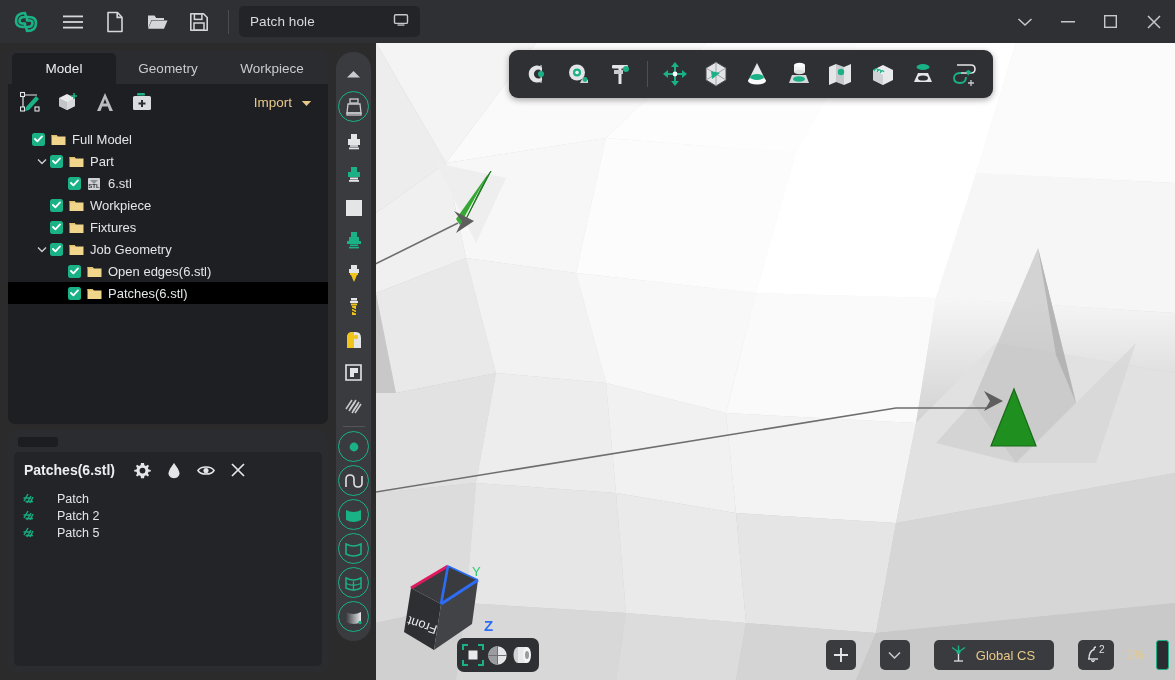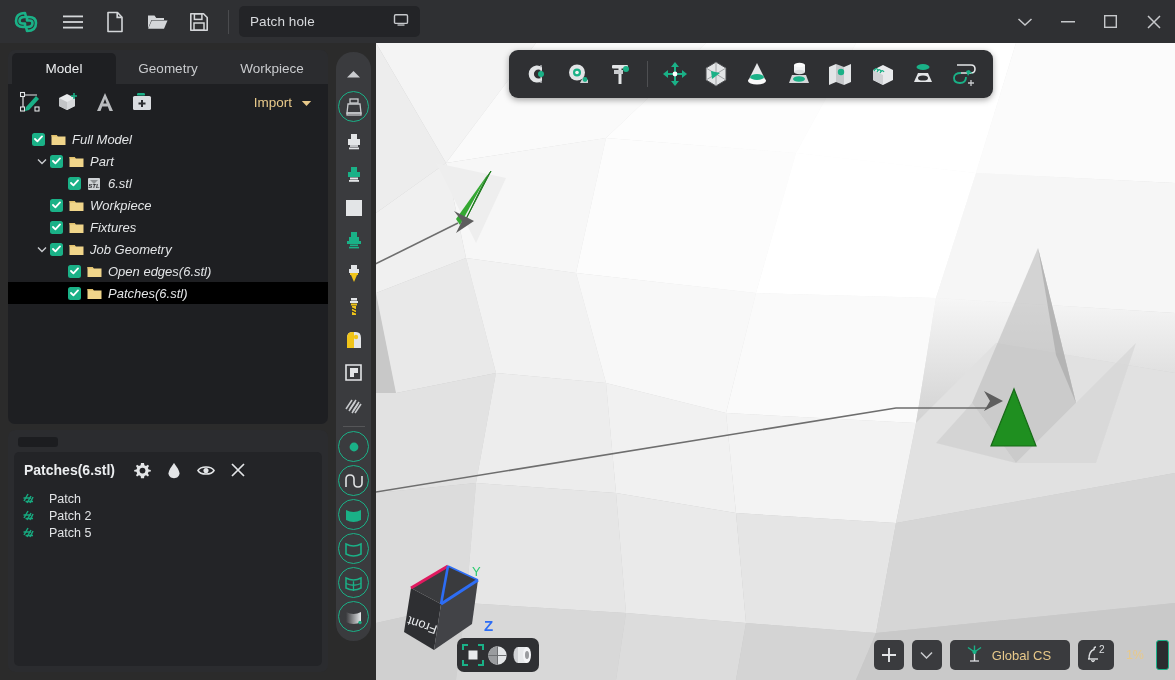--- a/index.html
+++ b/index.html
@@ -56,21 +56,21 @@
   .tt-icon { width: 26px; height: 26px; display: flex; align-items: center; justify-content: center; cursor: pointer; }
   .import-btn {
     margin-left: auto; display: flex; align-items: flex-end; gap: 9px;
     color: #e8c98a; font-size: 13.5px; cursor: pointer; padding-right: 6px;
   }
   .tree {
     background: #1e1f22; height: 304px; padding: 8px 0 0 0; overflow: hidden;
   }
   .trow {
     display: flex; align-items: center; height: 22px; padding-left: 8px;
-    font-size: 13px; color: #e3e5e7; cursor: pointer; position: relative; font-style: italic;
+    font-size: 13px; color: #e3e5e7; cursor: pointer; position: relative;
   }
   .trow.sel { background: #000000; }
   .twist { width: 16px; display: flex; align-items: center; justify-content: center; }
   .chk {
     width: 13px; height: 13px; border-radius: 2.5px; background: #1ab187;
     display: flex; align-items: center; justify-content: center; flex: none;
     margin-right: 6px; cursor: pointer;
   }
   .folder { width: 15px; height: 13px; margin-right: 6px; flex: none; }
   .tlabel { white-space: nowrap; }
@@ -88,21 +88,21 @@
     position: absolute; left: 6px; top: 22px; width: 308px; height: 214px;
     background: #232427; border-radius: 5px;
   }
   .bp-head {
     display: flex; align-items: center; height: 36px; padding: 0 10px; gap: 14px;
   }
   .bp-title { color: #eceef0; font-size: 14px; font-weight: bold; margin-right: 4px; }
   .bp-ic { width: 18px; height: 18px; display: flex; align-items: center; justify-content: center; cursor: pointer; }
   .patch-list { padding: 2px 0 0 8px; }
   .patch-item {
-    display: flex; align-items: center; height: 17px; gap: 14px;
+    display: flex; align-items: center; height: 17px; gap: 22px;
     color: #e3e5e7; font-size: 12.5px; cursor: pointer;
   }
 
   
   .vtool {
     position: absolute; left: 336px; top: 52px; width: 35px; height: 589px;
     background: #3a3b3e; border-radius: 17px;
     display: flex; flex-direction: column; align-items: center;
     padding-top: 6px; gap: 0px;
   }
@@ -146,21 +146,21 @@
   }
   .vw-btn { width: 24px; height: 24px; display: flex; align-items: center; justify-content: center; cursor: pointer; }
 
   
   .statusbar {
     position: absolute; right: 6px; top: 638px; height: 34px;
     display: flex; align-items: center; gap: 8px;
   }
   .sb-btn {
     background: #3a3b3e; border-radius: 5px; height: 30px;
-    display: flex; align-items: center; justify-content: center; cursor: pointer;
+    display: flex; align-items: center; justify-content: center; cursor: pointer; margin-left: 16px;
   }
   .sb-plus { width: 30px; }
   .sb-chev { width: 30px; }
   .sb-cs {
     padding: 0 13px 0 9px; gap: 8px; color: #e8c98a; font-size: 13px;
     min-width: 120px;
   }
   .sb-bell { width: 36px; position: relative; }
   .sb-zoom { color: #e8c98a; font-size: 12.5px; padding: 0 4px; }
   .sb-prog {

